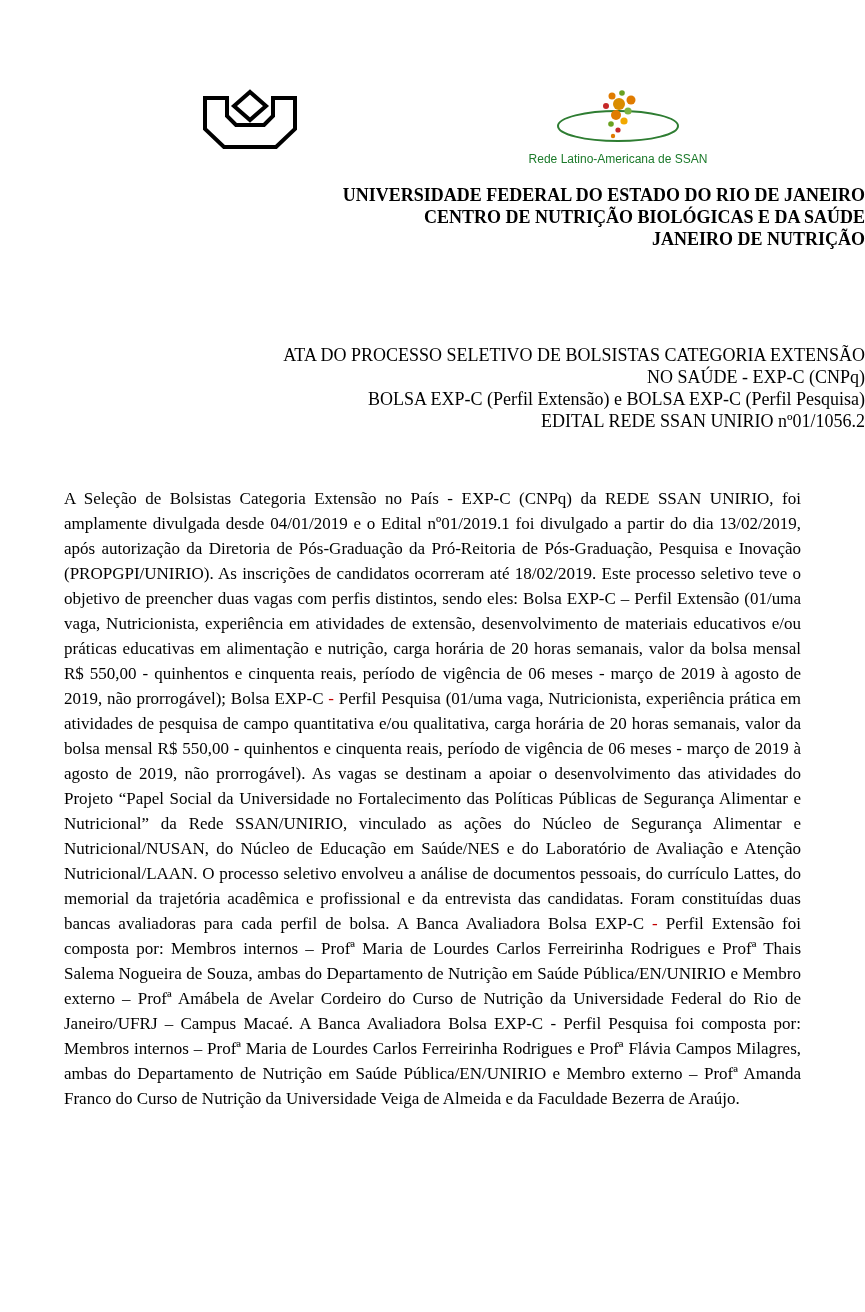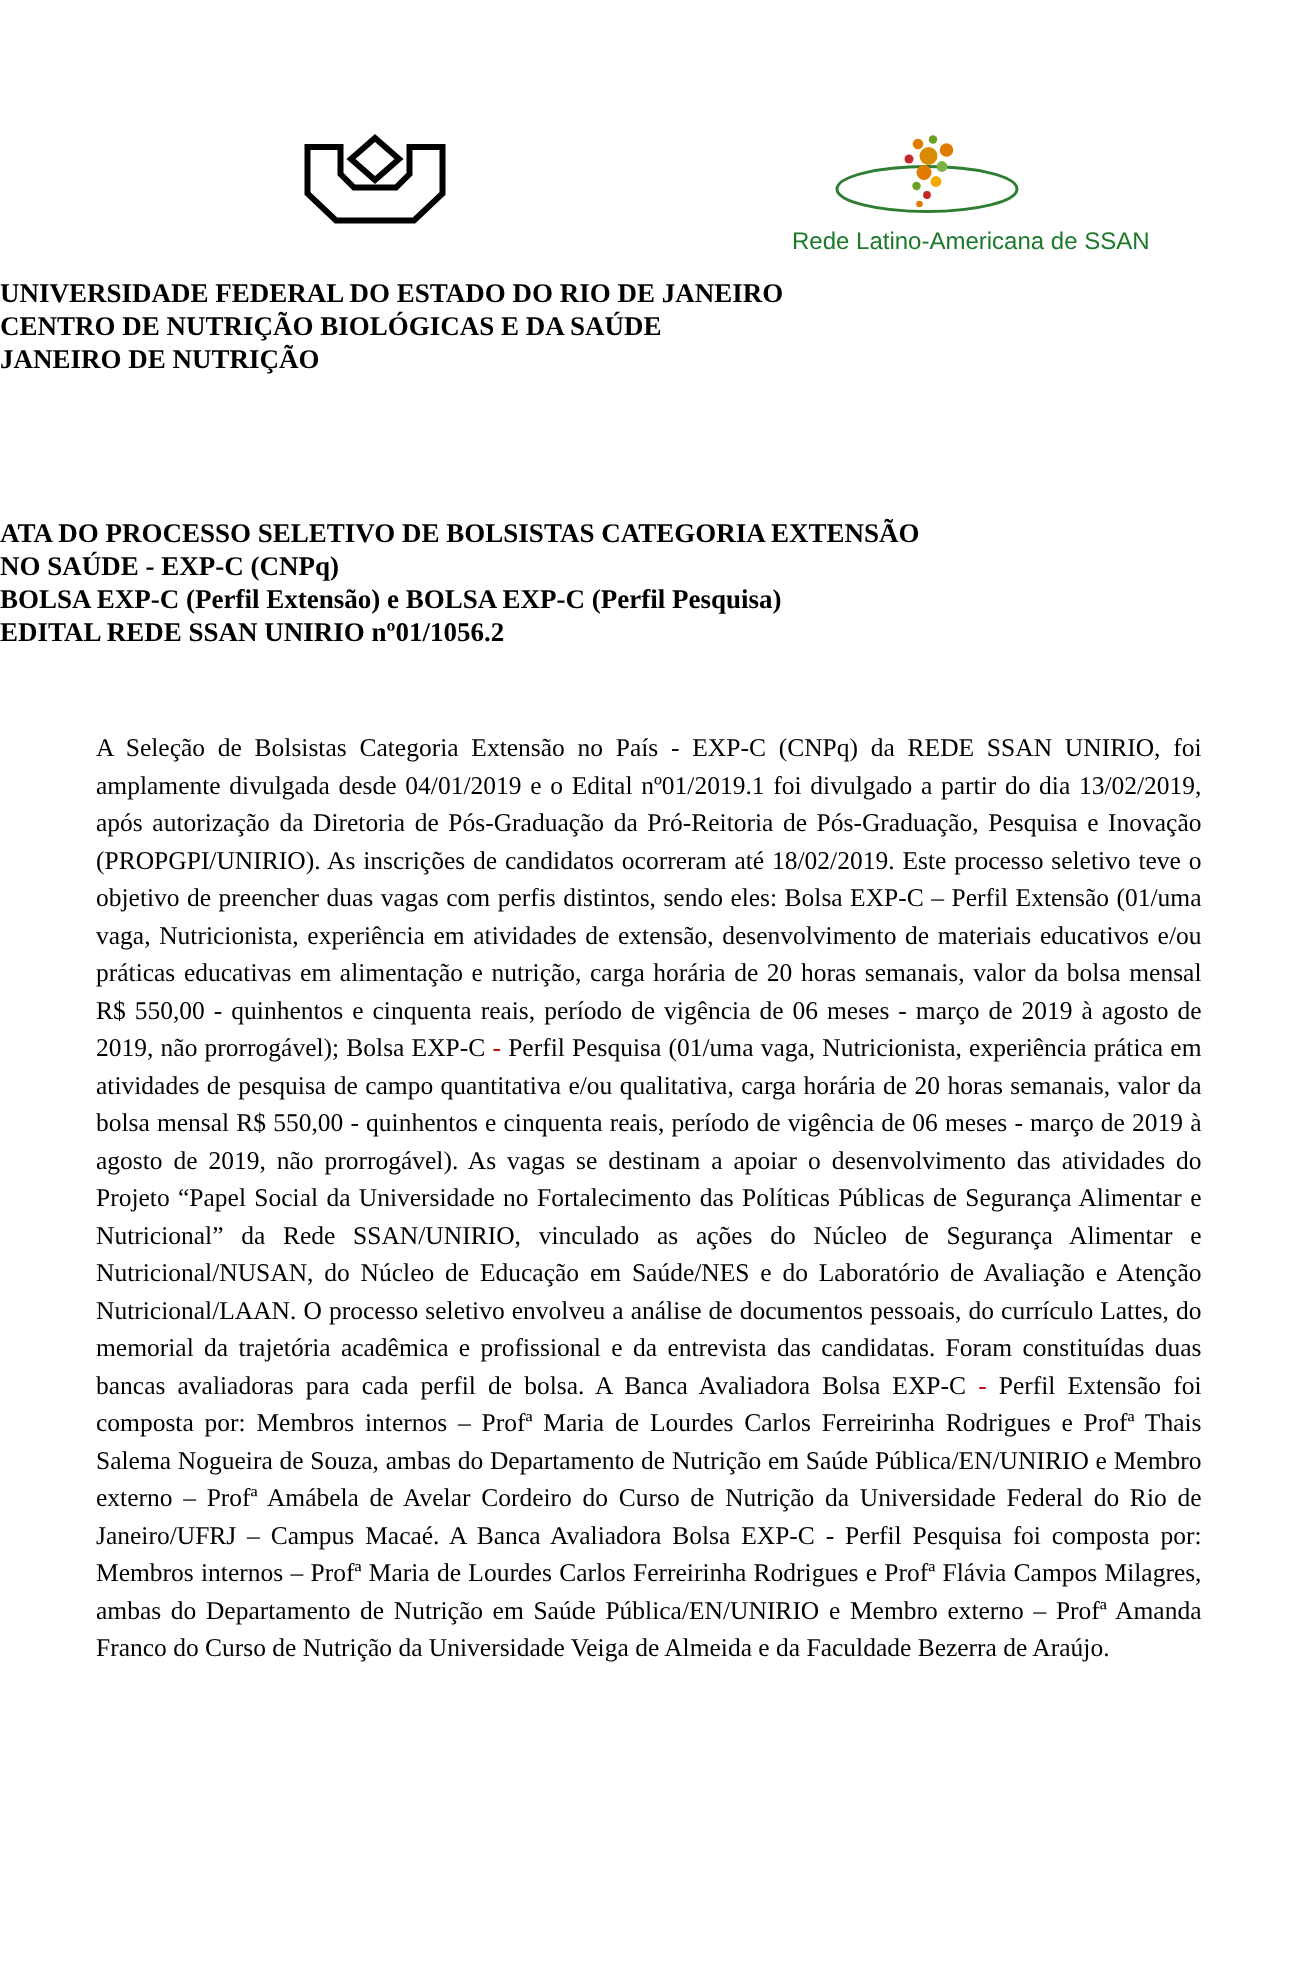--- a/index.html
+++ b/index.html
@@ -23,42 +23,42 @@
   }
   .logo-rede {
     position: absolute;
     left: 528px;
     top: 86px;
     width: 180px;
     text-align: center;
   }
   .rede-caption {
     font-family: "Liberation Sans", sans-serif;
-    font-size: 16px;
+    font-size: 12px;
     color: #1b7a2a;
     margin-top: 2px;
     white-space: nowrap;
   }
   .header-block {
     position: absolute;
     top: 184px;
     left: 0;
     width: 100%;
-    text-align: left;
+    text-align: right;
     font-weight: bold;
     font-size: 18px;
     line-height: 22px;
   }
   .title-block {
     position: absolute;
     top: 344px;
     left: 0;
     width: 100%;
-    text-align: left;
-    font-weight: bold;
+    text-align: right;
+    font-weight: normal;
     font-size: 18px;
     line-height: 22px;
   }
   .body-block {
     position: absolute;
     top: 486px;
     left: 64px;
     width: 737px;
     font-size: 17px;
     line-height: 25px;

